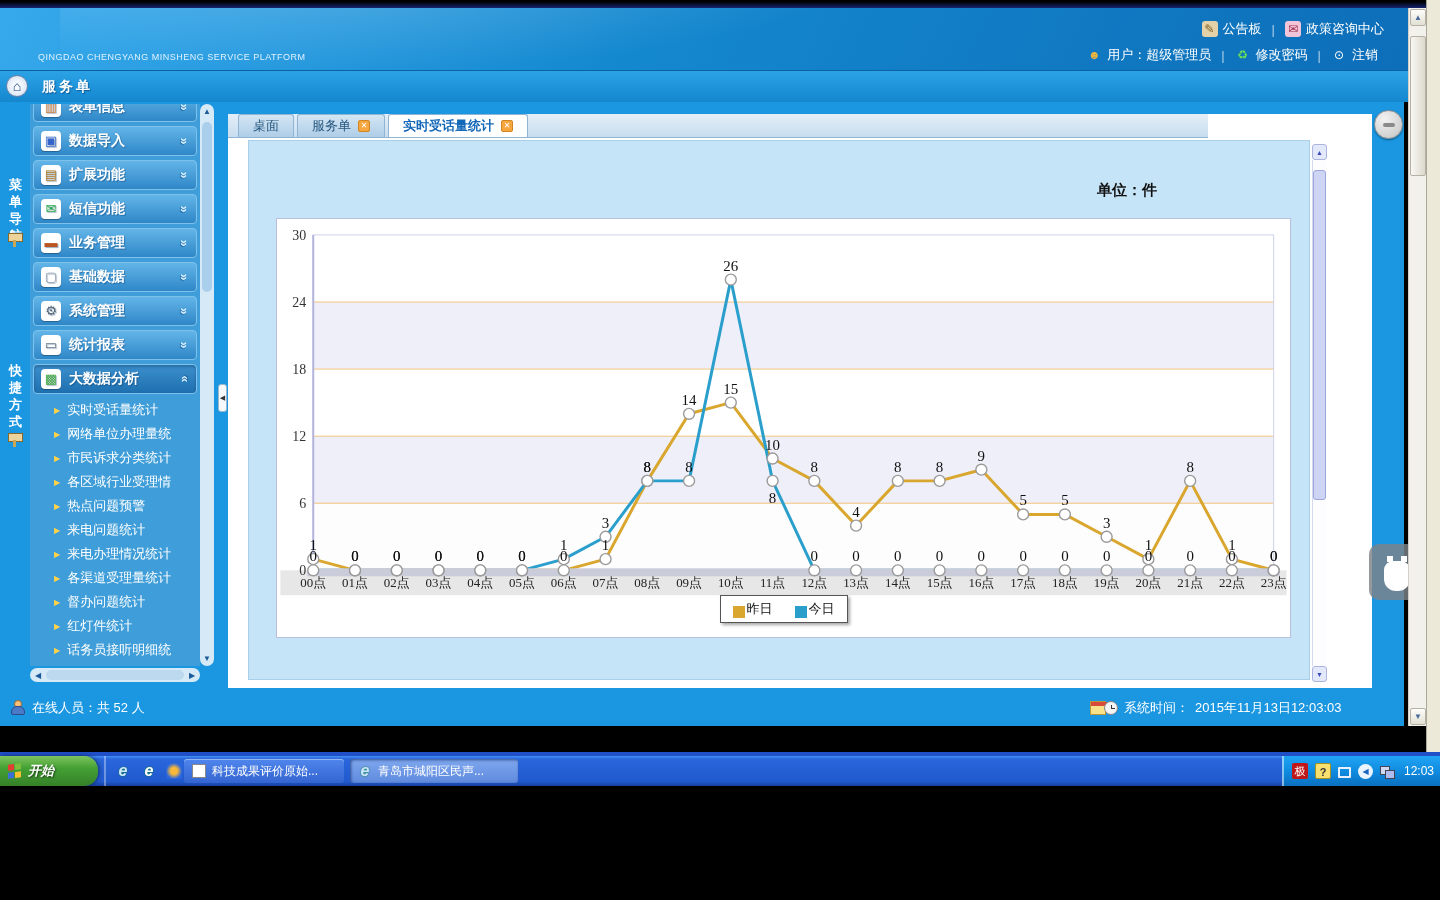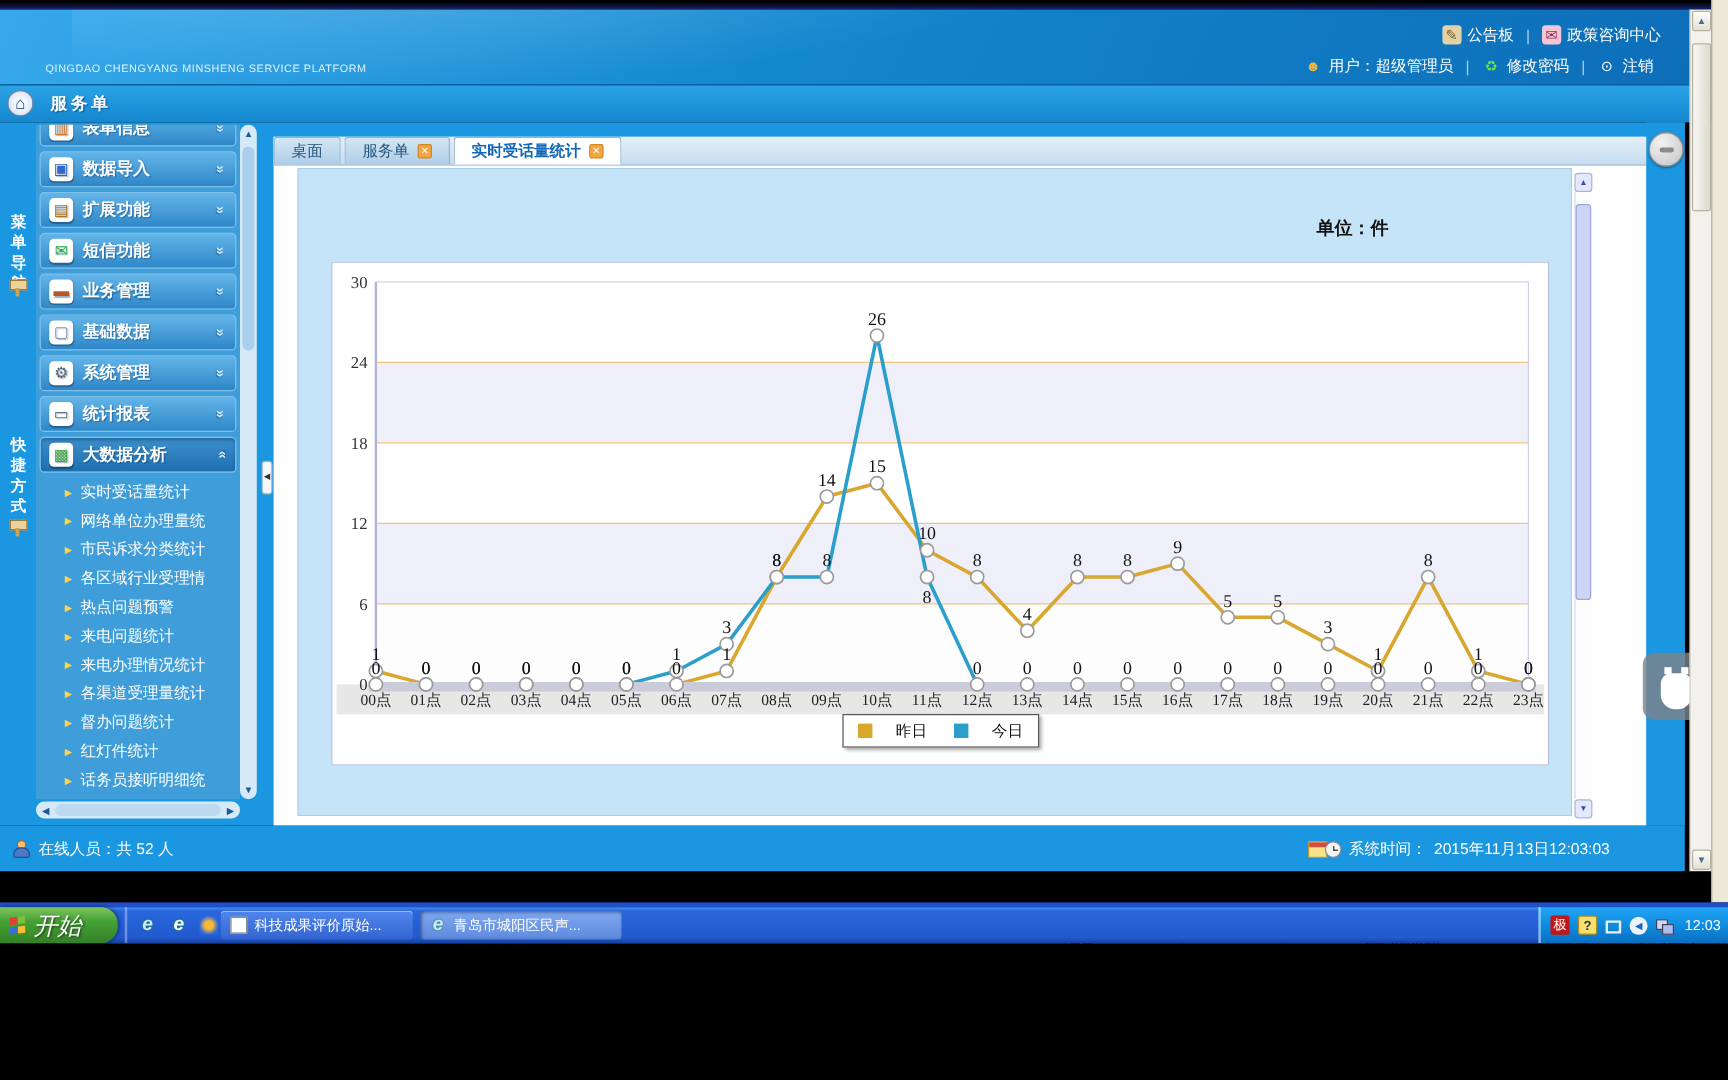--- a/index.html
+++ b/index.html
@@ -48,32 +48,32 @@
   
   .mscroll-v{left:200px;top:104px;width:14px;height:562px;background:#d6e9f6;border-radius:7px}
   .mscroll-h{left:30px;top:668px;width:170px;height:14px;background:#d6e9f6;border-radius:7px}
   .sarrow{position:absolute;color:#1a5a9a;font-size:8px;width:14px;text-align:center;cursor:pointer}
   .mthumb-v{position:absolute;left:2px;top:18px;width:10px;height:170px;background:#aacfec;border-radius:5px;cursor:pointer}
   .mthumb-h{position:absolute;top:2px;left:16px;height:10px;width:138px;background:#bcd9ef;border-radius:5px;cursor:pointer}
   #collapse-handle{left:218px;top:384px;width:9px;height:28px;background:#f6f9fc;border:1px solid #9db8cc;border-radius:3px;cursor:pointer;text-align:center;line-height:26px;font-size:7px;color:#333}
 
   
   #content{left:228px;top:114px;width:1144px;height:574px;background:#fff}
-  #tabbar{position:absolute;left:0;top:0;width:1144px;height:24px;background:linear-gradient(#e4eef7,#c7ddef);border-bottom:1px solid #8fb4d4;display:flex;align-items:flex-end;gap:3px}
+  #tabbar{position:absolute;left:0;top:0;width:980px;height:24px;background:linear-gradient(#e4eef7,#c7ddef);border-bottom:1px solid #8fb4d4;display:flex;align-items:flex-end;padding-left:10px;gap:3px}
   .tab{height:23px;display:flex;align-items:center;gap:7px;padding:0 14px;background:linear-gradient(#d4e6f4,#aecde7);border:1px solid #8fb4d4;border-bottom:none;border-radius:3px 3px 0 0;font-size:13px;color:#25567e;cursor:pointer;white-space:nowrap}
   .tab.active{background:#fff;color:#1468b8;font-weight:bold}
   .tab-close{width:12px;height:12px;background:#f5a63e;border:1px solid #d4851f;border-radius:2px;color:#fff;font-size:8px;line-height:10px;text-align:center;cursor:pointer}
 
   #panel{position:absolute;left:20px;top:26px;width:1062px;height:540px;background:#c6e4f8;border:1px solid #a9cfe9}
   #panel-title{position:absolute;left:0;top:12px;width:100%;text-align:center;font-size:15px;color:#111}
   #unit-label{position:absolute;right:152px;top:40px;font-size:15px;font-weight:bold;color:#111}
   #chart-box{position:absolute;left:27px;top:77px;width:1015px;height:420px;background:#fff;border:1px solid #b9bfdd}
   #chart-box svg{display:block}
   #legend{position:absolute;left:50%;top:376px;transform:translateX(-50%);background:#fff;border:1px solid #555;box-shadow:2px 2px 3px rgba(0,0,0,.35);padding:4px 12px;display:flex;gap:22px;align-items:center}
-  .lg-item{display:flex;align-items:center;gap:20px;font-size:13px;color:#111;cursor:pointer}
+  .lg-item{display:flex;align-items:flex-end;gap:2px;font-size:13px;color:#111;cursor:pointer}
   .lg-swatch{width:12px;height:12px;display:inline-block}
 
   
   #panel-scroll{position:absolute;left:1084px;top:30px;width:15px;height:538px}
   .pbtn{position:absolute;left:0;width:15px;height:16px;background:#e3e9fb;border:1px solid #aab4e0;border-radius:3px;color:#3a4ab8;font-size:7px;text-align:center;line-height:15px;cursor:pointer}
   .ptrack{position:absolute;left:0;top:16px;width:15px;height:506px;background:#fdfdff;border-left:1px solid #d4d9ef}
   .pthumb{position:absolute;left:1px;top:26px;width:13px;height:330px;background:#cdd4f4;border:1px solid #9aa6dd;border-radius:3px;cursor:pointer}
 
   
   #right-strip{left:1372px;top:102px;width:32px;height:586px;background:#1b96e0}
@@ -117,21 +117,21 @@
   #zoom-cell{left:1352px;width:76px;display:flex;align-items:center;gap:4px;justify-content:center}
   .mag-icon{width:9px;height:9px;border:2px solid #2a6ac0;border-radius:50%;position:relative}
   .mag-icon:after{content:"";position:absolute;left:7px;top:7px;width:5px;height:2px;background:#2a6ac0;transform:rotate(45deg)}
   .dd-arrow{font-size:7px;color:#444}
   #grip{position:absolute;right:2px;top:8px;width:12px;height:12px;background:repeating-linear-gradient(135deg,#fff 0 2px,#b0ac9c 2px 4px)}
 
   
   #win-border{left:0;top:752px;width:1440px;height:4px;background:#2050c8}
   #taskbar{left:0;top:756px;width:1440px;height:30px;background:linear-gradient(#4490f4 0%,#2a66dc 10%,#2159ce 85%,#16409e 100%)}
   #start-btn{position:absolute;left:0;top:0;width:98px;height:30px;border-radius:0 14px 14px 0;background:linear-gradient(#7ec45e 0%,#44a135 40%,#358028 100%);box-shadow:1px 0 4px rgba(0,0,0,.5);display:flex;align-items:center;gap:6px;padding-left:8px;cursor:pointer}
-  #start-label{color:#fff;font-size:20px;font-weight:normal;font-style:italic;text-shadow:1px 1px 2px rgba(0,0,0,.6)}
+  #start-label{color:#fff;font-size:13px;font-weight:bold;font-style:italic;text-shadow:1px 1px 2px rgba(0,0,0,.6)}
   .flag-icon{width:14px;height:14px;display:grid;grid-template-columns:6px 6px;grid-gap:1px;transform:skewY(-6deg)}
   .flag-icon i{display:block;height:6px}
   #quick-launch{position:absolute;left:104px;top:0;height:30px;display:flex;align-items:center;gap:8px;padding-left:8px;border-left:2px solid rgba(255,255,255,.35)}
   .ql-icon{width:18px;height:18px;text-align:center;line-height:18px;font-size:14px;color:#fff;cursor:pointer}
   .ie-e{color:#cfe6ff;font-weight:bold;font-style:italic;font-size:16px;text-shadow:0 0 2px #083}
   .mp-icon{width:16px;height:16px;border-radius:3px;background:radial-gradient(circle,#f8b83a 30%,#2a66dc 70%);cursor:pointer}
   .chev2{color:#fff;font-size:12px;cursor:pointer}
   .task-btn{position:absolute;top:3px;height:24px;border-radius:3px;display:flex;align-items:center;gap:6px;padding:0 8px;font-size:12px;color:#fff;white-space:nowrap;overflow:hidden;cursor:pointer}
   #task1{left:184px;width:160px;background:linear-gradient(#4f86ec,#3464d0);box-shadow:inset 0 1px 0 rgba(255,255,255,.4)}
   #task2{left:350px;width:168px;background:linear-gradient(#7fa8ee,#5f8ade);box-shadow:inset 1px 1px 3px rgba(0,20,80,.6)}

